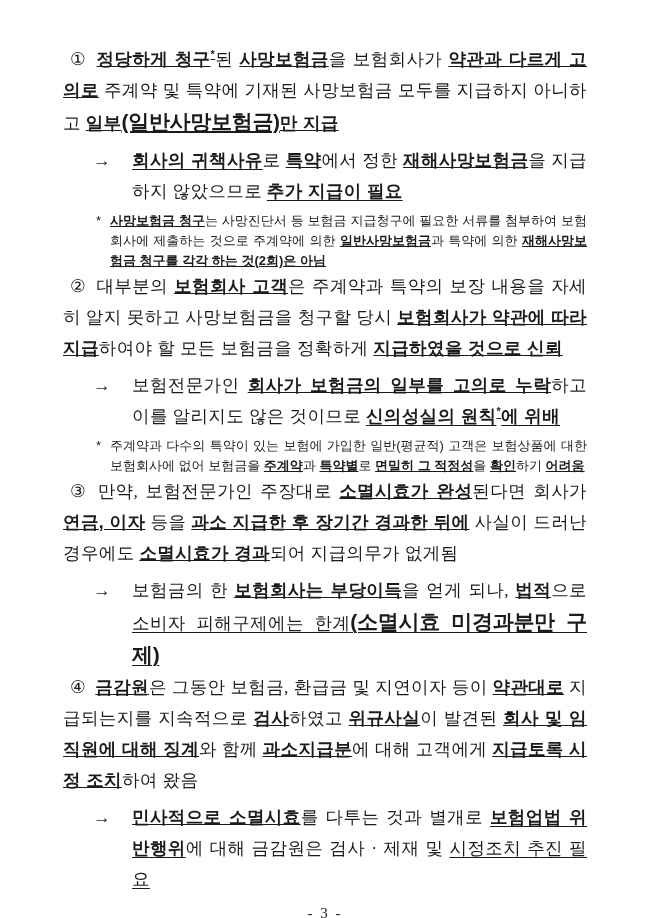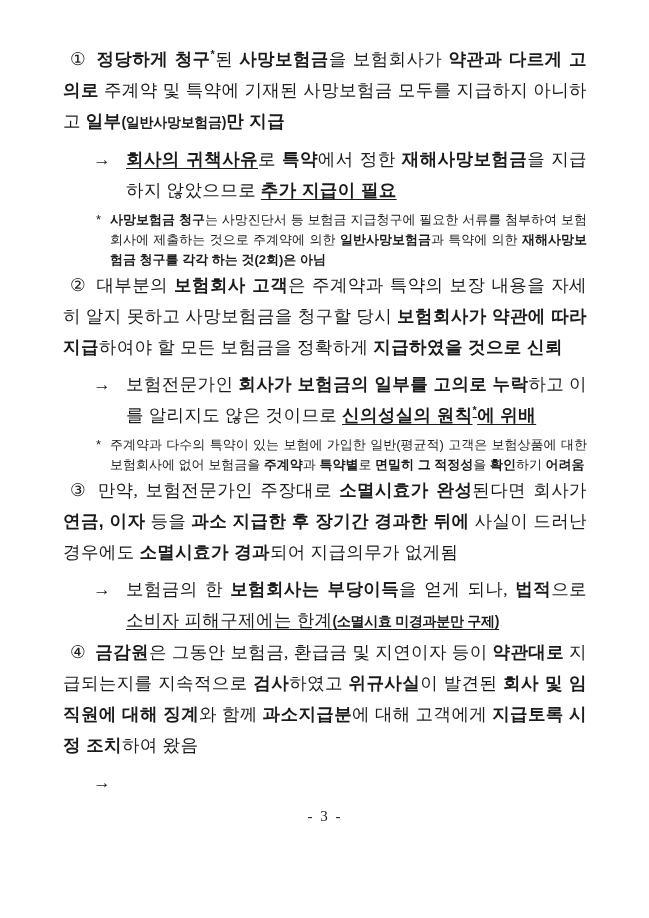--- a/index.html
+++ b/index.html
@@ -44,20 +44,21 @@
     margin-top: 6px;
     padding-left: 30px;
   }
   .para.arrow .marker {
     flex: none;
     width: 33px;
   }
   .para.arrow .content {
     flex: 1;
     text-align: justify;
+    margin-left: 6px;
   }
   
   .para.footnote {
     display: flex;
     margin-top: 4px;
     padding-left: 33px;
     font-family: "Liberation Sans", sans-serif;
     font-size: 13px;
     line-height: 20px;
     letter-spacing: 0px;
@@ -67,38 +68,39 @@
     width: 14px;
   }
   .para.footnote .content {
     flex: 1;
     text-align: justify;
   }
   
   .b {
     font-family: "Liberation Sans", sans-serif;
     font-weight: 700;
+    text-decoration: underline;
   }
   .para.footnote .b {
     font-family: "Liberation Sans", sans-serif;
     font-weight: 700;
   }
   .u {
     text-decoration: underline;
     text-underline-offset: 3px;
     text-decoration-thickness: 1.2px;
   }
   .sup {
     vertical-align: super;
     font-size: 0.62em;
     line-height: 0;
   }
   .para.item .small,
   .para.arrow .small {
-    font-size: 14px;
+    font-size: 21px;
     letter-spacing: -0.3px;
   }
   .page-number {
     margin-top: 10px;
     text-align: center;
     font-family: "Liberation Serif", serif;
     font-size: 15px;
     letter-spacing: 2px;
     color: var(--text, #1b1b1b);
   }
@@ -127,16 +129,17 @@
         <span class="content"><span>주계약과 다수의 특약이 있는 보험에 가입한 일반(평균적) 고객은 보험상품에 대한 보험회사에 없어 보험금을 </span><span class="b">주계약</span><span>과 </span><span class="b">특약별</span><span>로 </span><span class="b">면밀히 그 적정성</span><span>을 </span><span class="b">확인</span><span>하기 </span><span class="b">어려움</span></span>
       </div>
       <div class="para item"><span class="marker">③</span><span class="content"><span>만약, 보험전문가인 주장대로 </span><span class="b">소멸시효가 완성</span><span>된다면 회사가 </span><span class="b">연금, 이자</span><span> 등을 </span><span class="b">과소 지급한 후 장기간 경과한 뒤에</span><span> 사실이 드러난 경우에도 </span><span class="b">소멸시효가 경과</span><span>되어 지급의무가 없게됨</span></span></div>
       <div class="para arrow">
         <span class="marker">→</span>
         <span class="content"><span>보험금의 한 </span><span class="b">보험회사는 부당이득</span><span>을 얻게 되나, </span><span class="b">법적</span><span>으로 </span><span class="u">소비자 피해구제에는 한계</span><span class="b u small">(소멸시효 미경과분만 구제)</span></span>
       </div>
       <div class="para item"><span class="marker">④</span><span class="content"><span class="b">금감원</span><span>은 그동안 보험금, 환급금 및 지연이자 등이 </span><span class="b">약관대로</span><span> 지급되는지를 지속적으로 </span><span class="b">검사</span><span>하였고 </span><span class="b">위규사실</span><span>이 발견된 </span><span class="b">회사 및 임직원에 대해 징계</span><span>와 함께 </span><span class="b">과소지급분</span><span>에 대해 고객에게 </span><span class="b">지급토록 시정 조치</span><span>하여 왔음</span></span></div>
       <div class="para arrow">
         <span class="marker">→</span>
+        <span class="content"><span class="b">민사적으로 소멸시효</span><span>를 다투는 것과 별개로 </span><span class="b u">보험업법 위반행위</span><span>에 대해 금감원은 검사 · 제재 및 </span><span class="u">시정조치 추진 필요</span></span>
       </div>
     </div>
   <div class="page-number">- 3 -</div>
 </div>
 
 </body></html>

